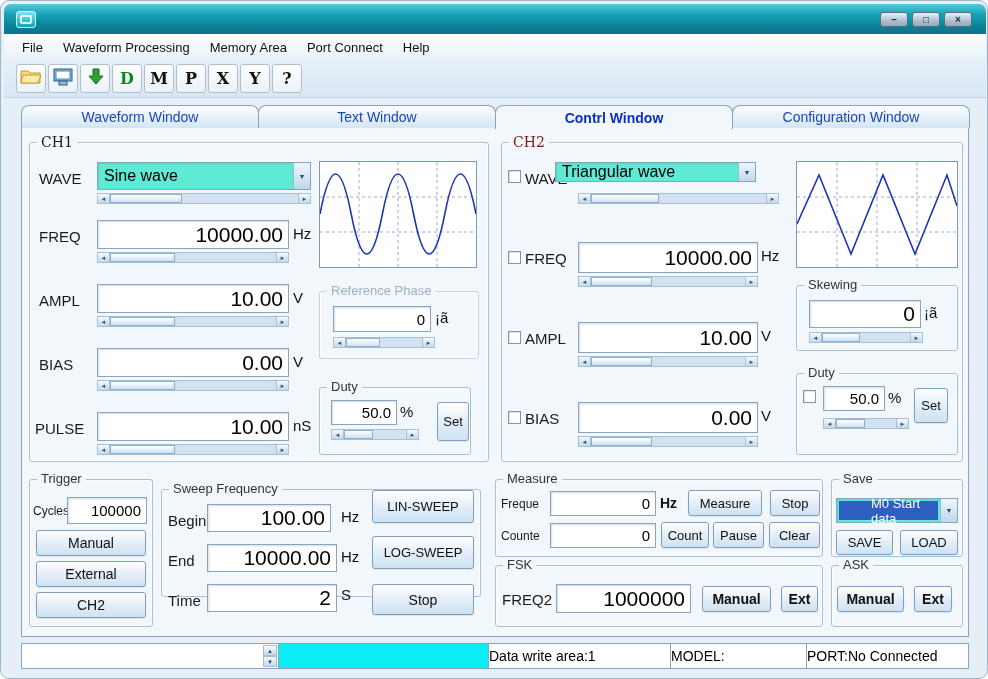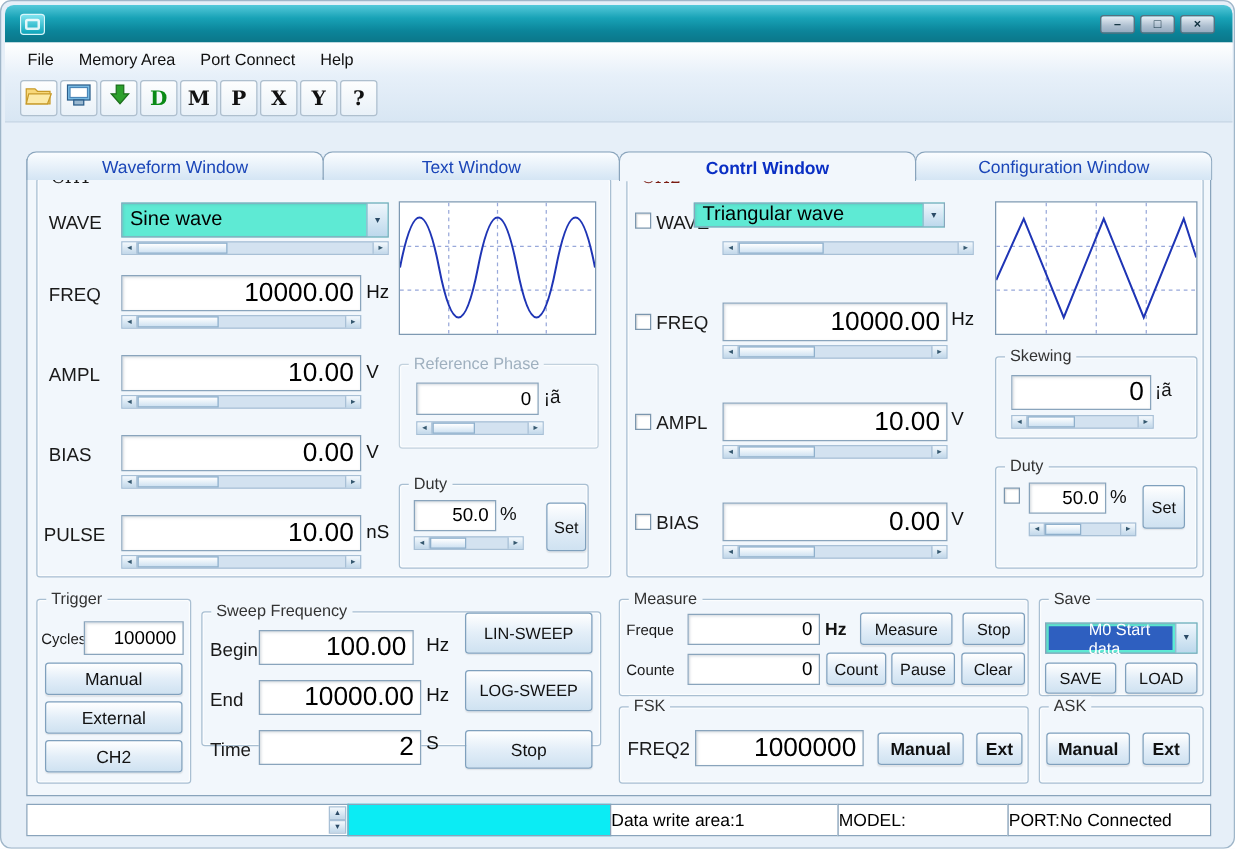--- a/index.html
+++ b/index.html
@@ -27,21 +27,21 @@
     background:linear-gradient(#e7f0f9,#d8e6f3); border-bottom:1px solid #c3d4e3; }
   .tbtn { position:absolute; top:4px; width:30px; height:29px;
     background:linear-gradient(#fdfefe,#e9f1f8); border:1px solid #aebfce; border-radius:3px;
     display:flex; align-items:center; justify-content:center; }
   .letter { font-family:"DejaVu Serif", serif; font-weight:bold; font-size:16px; color:#111; }
   .letter.green { color:#0a8a16; }
 
   
   .panel { position:absolute; left:20px; top:126px; width:948px; height:510px;
     background:#f2f7fc; border:1px solid #89a4bc; z-index:1; }
-  .tabs { position:absolute; left:20px; top:120px; width:948px; height:23px; display:flex; z-index:5;text-align:right; }
+  .tabs { position:absolute; left:20px; top:104px; width:948px; height:23px; display:flex; z-index:5;text-align:right; }
   .tab { flex:1; display:flex; align-items:center; justify-content:center; font-size:14px; color:#1b46b8;
     background:linear-gradient(#fbfdff,#d4e5f4); border:1px solid #89a4bc; border-bottom:none;
     border-radius:8px 8px 0 0; margin-right:-1px; }
   .tab.active { background:#f2f7fc; font-weight:bold; color:#0a2fc4; height:24px; z-index:6; }
 
   
   .group { position:absolute; border:1px solid #a9bfd2; border-radius:3px;
     box-shadow: inset 0 0 0 1px rgba(255,255,255,.7); z-index:2; }
   .glabel { position:absolute; top:-9px; left:7px; background:#f2f7fc; padding:0 4px;
     font-size:13px; color:#333; white-space:nowrap; }
@@ -105,20 +105,21 @@
     <div class="app-icon"></div>
     <div class="winbtns">
       <div class="winbtn">–</div>
       <div class="winbtn">□</div>
       <div class="winbtn">×</div>
     </div>
   </div>
 
   <div class="menubar">
     <span class="menu-item">File</span>
+    <span class="menu-item">Waveform Processing</span>
     <span class="menu-item">Memory Area</span>
     <span class="menu-item">Port Connect</span>
     <span class="menu-item">Help</span>
   </div>
 
   <div class="toolbar">
     <div class="tbtn" style="left:12px">
       <span>
         <svg width="22" height="17" viewBox="0 0 22 17">
           <path d="M1,3 L8,3 L10,5 L20,5 L20,15 L1,15 Z" fill="#f8d87a" stroke="#c89b2a"></path>

